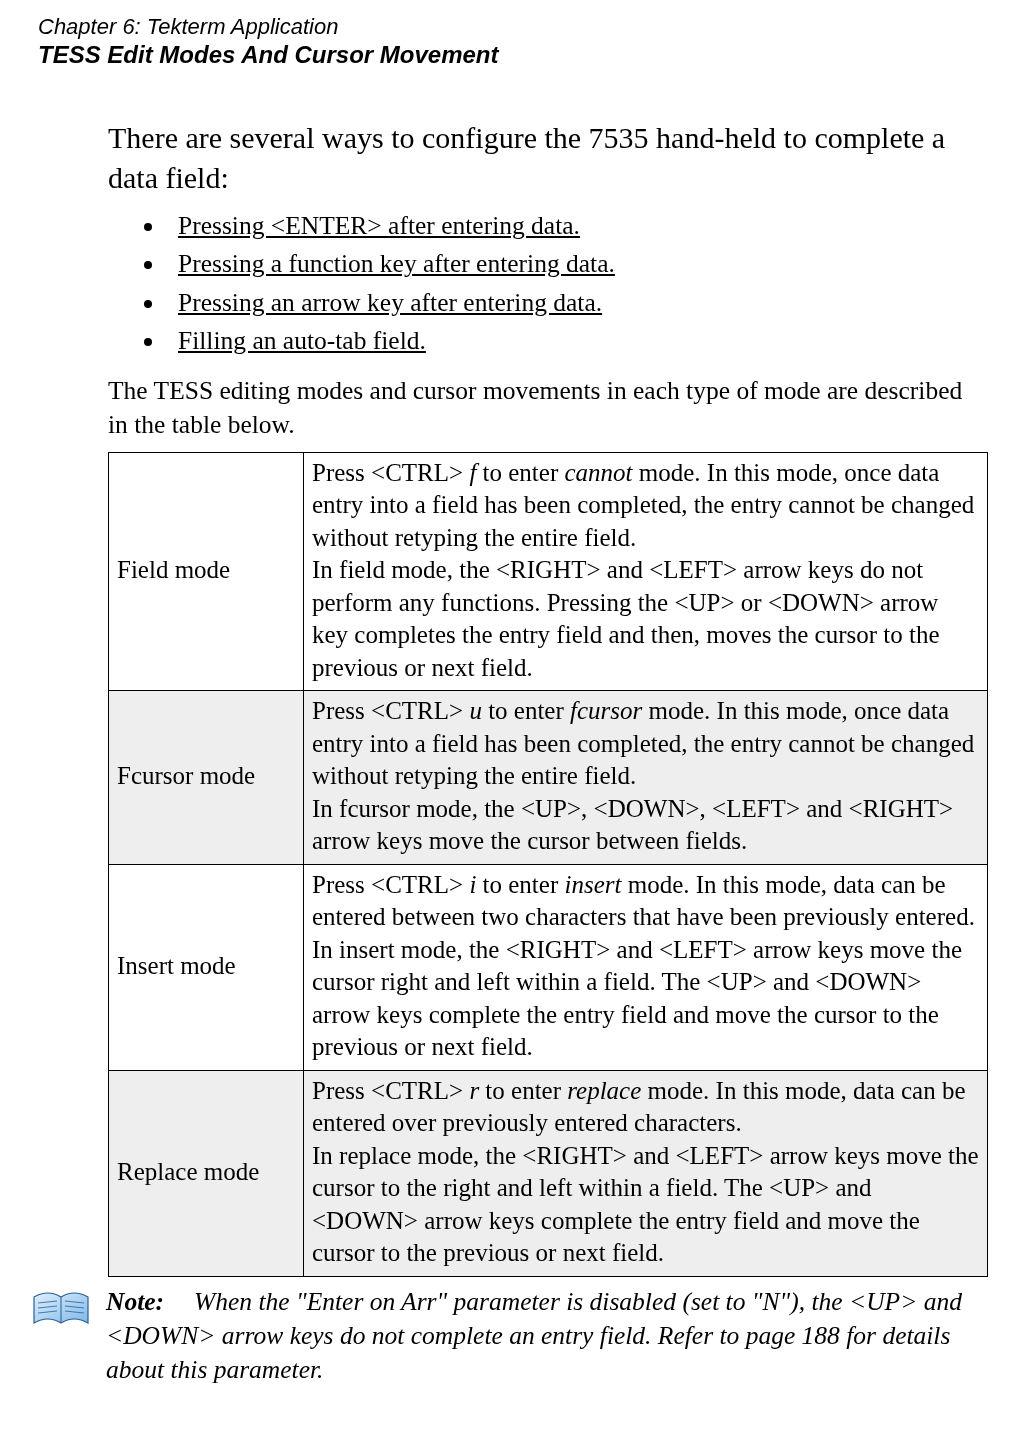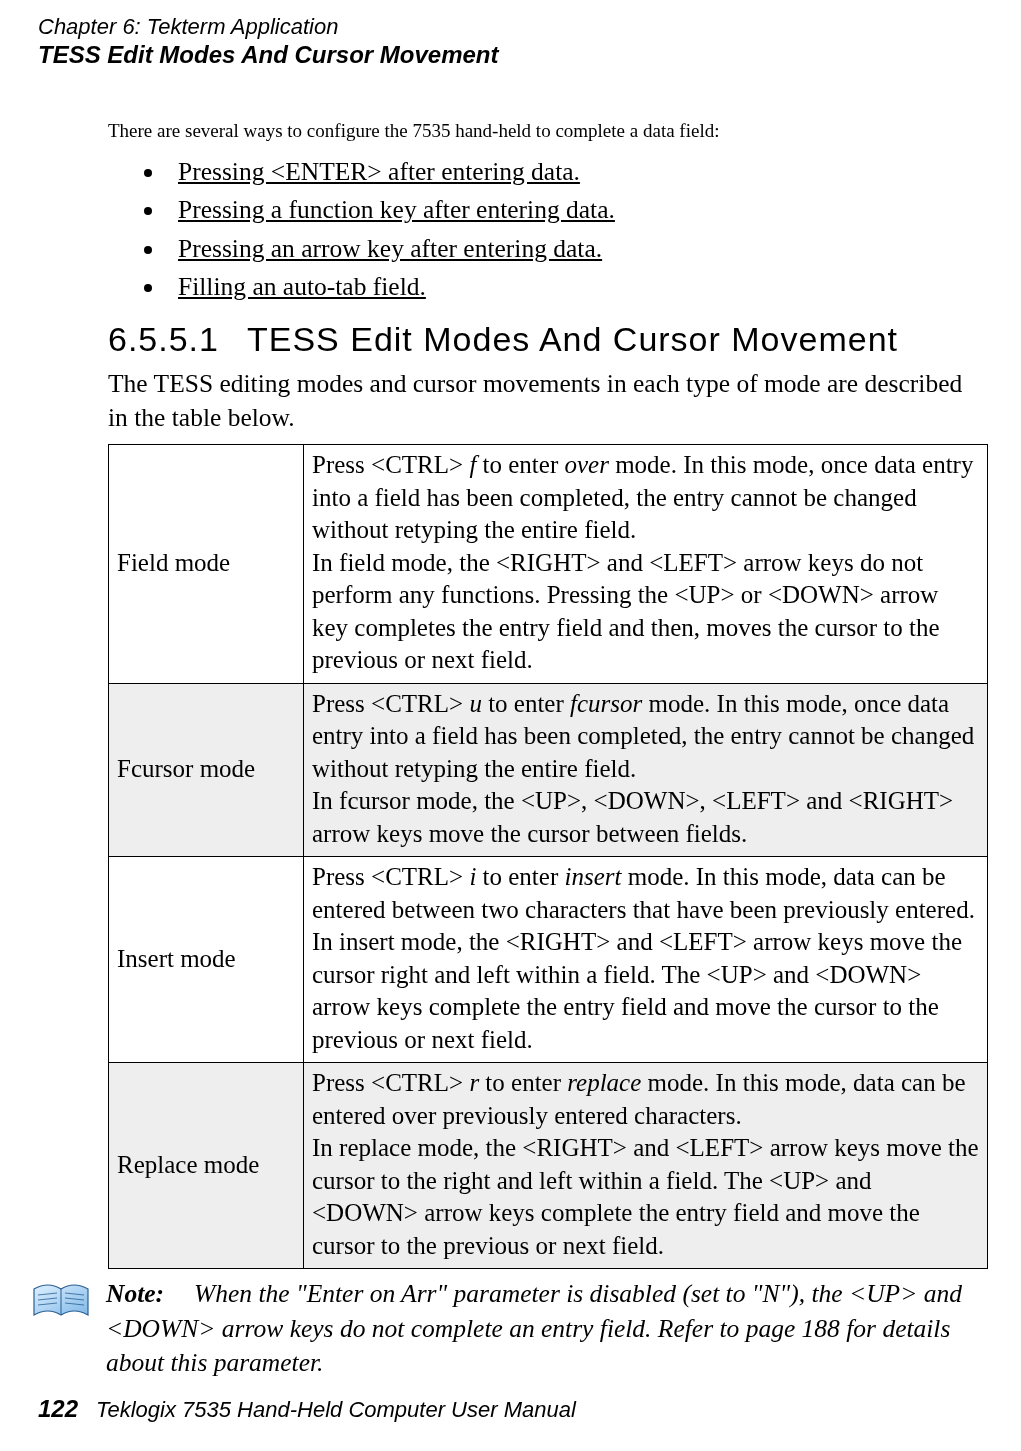--- a/index.html
+++ b/index.html
@@ -38,21 +38,21 @@
     line-height: 1.15;
     margin-top: 2px;
   }
   .content {
     position: absolute;
     top: 118px;
     left: 108px;
     width: 880px;
   }
   .body-text {
-    font-size: 19px;
+    font-size: 30px;
     line-height: 1.32;
   }
   ul.bullets {
     margin: 10px 0 14px 0;
     padding-left: 58px;
     text-decoration: underline;
   }
   ul.bullets li {
     font-size: 25.5px;
     line-height: 1.5;
@@ -140,36 +140,33 @@
 
     <div class="body-text">There are several ways to configure the 7535 hand-held to complete a data field:</div>
 
     <ul class="bullets">
       <li>Pressing &lt;ENTER&gt; after entering data.</li>
       <li>Pressing a function key after entering data.</li>
       <li>Pressing an arrow key after entering data.</li>
       <li>Filling an auto-tab field.</li>
     </ul>
 
-    <div class="h-num">
-      <span>6.5.5.1</span><span class="gap"></span><span>TESS Edit Modes And Cursor Movement</span>
-    </div>
 
     <div class="after-h">The TESS editing modes and cursor movements in each type of mode are described in the table below.</div>
 
     <table class="modes">
       <colgroup>
           <col class="c1">
           <col>
         </colgroup>
       <tbody>
         <tr>
           <td class="label-cell">Field mode</td>
           <td>
-            <span>Press  &lt;CTRL&gt; </span><span class="it">f</span><span>  to enter </span><span class="it">over</span><span> mode. In this mode, once data entry into a field has been completed, the entry cannot be changed without retyping the entire field.</span><br>
+            <span>Press  &lt;CTRL&gt; </span><span class="it">f</span><span>  to enter </span><span class="it">cannot</span><span> mode. In this mode, once data entry into a field has been completed, the entry cannot be changed without retyping the entire field.</span><br>
             <span>In field mode, the &lt;RIGHT&gt; and &lt;LEFT&gt; arrow keys do not perform any functions. Pressing the &lt;UP&gt; or &lt;DOWN&gt; arrow key completes the entry field and then, moves the cursor to the previous or next field.</span>
           </td>
         </tr>
         <tr>
           <td class="label-cell">Fcursor mode</td>
           <td>
             <span>Press  &lt;CTRL&gt; </span><span class="it">u</span><span>  to enter </span><span class="it">fcursor</span><span> mode. In this mode, once data entry into a field has been completed, the entry cannot be changed without retyping the entire field.</span><br>
             <span>In fcursor mode, the &lt;UP&gt;, &lt;DOWN&gt;, &lt;LEFT&gt; and &lt;RIGHT&gt; arrow keys move the cursor between fields.</span>
           </td>
         </tr>
@@ -205,17 +202,14 @@
           <path d="M35 14 L54 16 M35 19 L54 21 M35 24 L54 26" stroke="#2a5f93" stroke-width="0.8"></path>
         </svg>
       </div>
       <div class="note-text">
         <span class="note-label">Note:</span><span>When the "Enter on Arr" parameter is disabled (set to "N"), the &lt;UP&gt; and &lt;DOWN&gt; arrow keys do not complete an entry field. Refer to page 188 for details about this parameter.</span>
       </div>
     </div>
 
   </div>
 
-  <div class="footer">
-    <span class="pg">122</span><span>Teklogix 7535 Hand-Held Computer User Manual</span>
-  </div>
 
 </div>
 
 </body></html>

